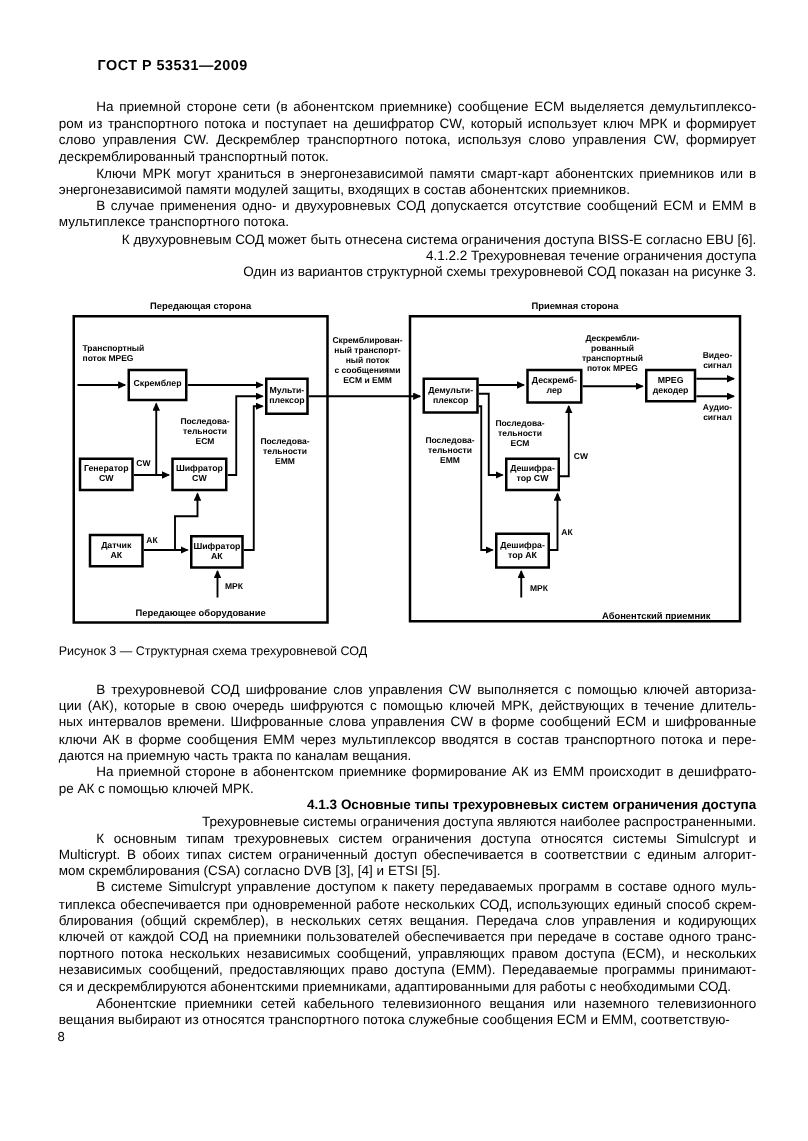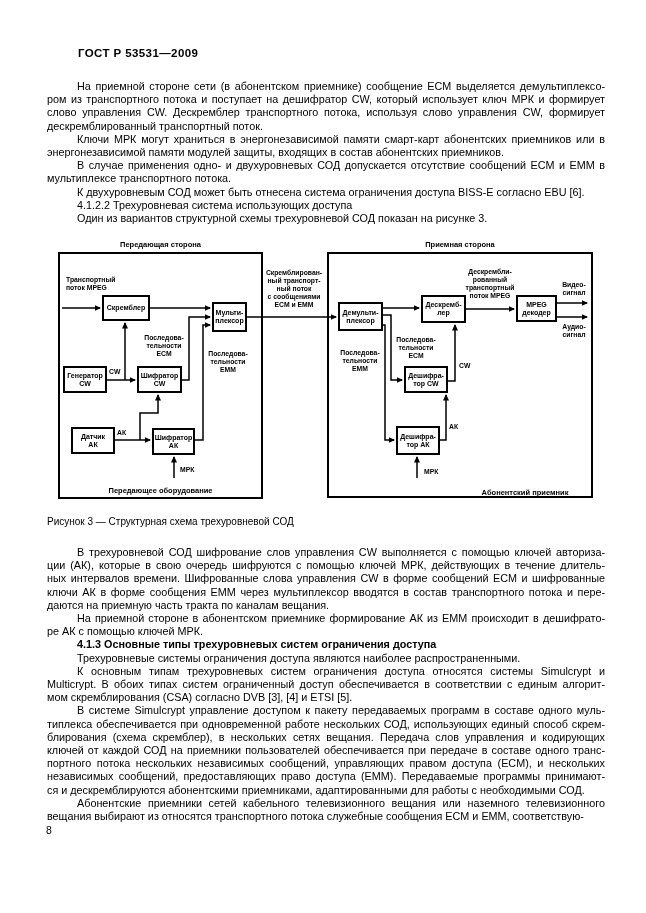--- a/index.html
+++ b/index.html
@@ -8,21 +8,21 @@
     font-family:"Liberation Sans", sans-serif;overflow:hidden;
   }
   #doc-header{position:absolute;left:47px;top:47px;font-size:11.5px;font-weight:bold;letter-spacing:.4px;margin-left:31px;}
   .textcol{position:absolute;left:47px;width:558px;}
   #text-top{top:80px;}
   #text-bottom{top:546px;}
   .para{margin:0;}
   .para.bold{font-weight:bold;}
   .pline{font-size:10.8px;line-height:13.2px;text-align:left;white-space:normal;}
   .pline.j{text-align:justify;text-align-last:justify;}
-  .para .pline:first-child{text-indent:30px;}
+  .para .pline:first-child{text-indent:30px;text-align:right;}
   #fig-caption{position:absolute;left:47px;top:516px;width:558px;text-align:left;font-size:10px;}
   #page-number{position:absolute;left:46px;top:824px;font-size:10.5px;}
 
   
   #figure{position:absolute;left:0;top:240px;width:606px;height:268px;}
   #figure svg{position:absolute;left:0;top:0;}
   .obox{position:absolute;border:2px solid #000;box-sizing:border-box;}
   .dbox{
     position:absolute;border:2px solid #000;box-sizing:border-box;background:#fff;
     display:flex;align-items:center;justify-content:center;text-align:center;
@@ -53,21 +53,21 @@
       <div class="pline">энергонезависимой памяти модулей защиты, входящих в состав абонентских приемников.</div>
     </div>
     <div class="para">
       <div class="pline j">В случае применения одно- и двухуровневых СОД допускается отсутствие сообщений ECM и EMM в</div>
       <div class="pline">мультиплексе транспортного потока.</div>
     </div>
     <div class="para">
       <div class="pline">К двухуровневым СОД может быть отнесена система ограничения доступа BISS-E согласно EBU [6].</div>
     </div>
     <div class="para">
-      <div class="pline">4.1.2.2 Трехуровневая система использующих доступа</div>
+      <div class="pline">4.1.2.2 Трехуровневая течение ограничения доступа</div>
     </div>
     <div class="para">
       <div class="pline">Один из вариантов структурной схемы трехуровневой СОД показан на рисунке 3.</div>
     </div>
   </div>
 
 <div id="figure">
 
   <svg width="646" height="268" viewBox="0 0 646 268">
     <defs>
@@ -185,21 +185,21 @@
       <div class="pline">Трехуровневые системы ограничения доступа являются наиболее распространенными.</div>
     </div>
     <div class="para">
       <div class="pline j">К основным типам трехуровневых систем ограничения доступа относятся системы Simulcrypt и</div>
       <div class="pline j">Multicrypt. В обоих типах систем ограниченный доступ обеспечивается в соответствии с единым алгорит-</div>
       <div class="pline">мом скремблирования (CSA) согласно DVB [3], [4] и ETSI [5].</div>
     </div>
     <div class="para">
       <div class="pline j">В системе Simulcrypt управление доступом к пакету передаваемых программ в составе одного муль-</div>
       <div class="pline j">типлекса обеспечивается при одновременной работе нескольких СОД, использующих единый способ скрем-</div>
-      <div class="pline j">блирования (схема скремблер), в нескольких сетях вещания. Передача слов управления и кодирующих</div>
+      <div class="pline j">блирования (общий скремблер), в нескольких сетях вещания. Передача слов управления и кодирующих</div>
       <div class="pline j">ключей от каждой СОД на приемники пользователей обеспечивается при передаче в составе одного транс-</div>
       <div class="pline j">портного потока нескольких независимых сообщений, управляющих правом доступа (ECM), и нескольких</div>
       <div class="pline j">независимых сообщений, предоставляющих право доступа (EMM). Передаваемые программы принимают-</div>
       <div class="pline">ся и дескремблируются абонентскими приемниками, адаптированными для работы с необходимыми СОД.</div>
     </div>
     <div class="para">
       <div class="pline j">Абонентские приемники сетей кабельного телевизионного вещания или наземного телевизионного</div>
       <div class="pline">вещания выбирают из относятся транспортного потока служебные сообщения ECM и EMM, соответствую-</div>
     </div>
   </div>

